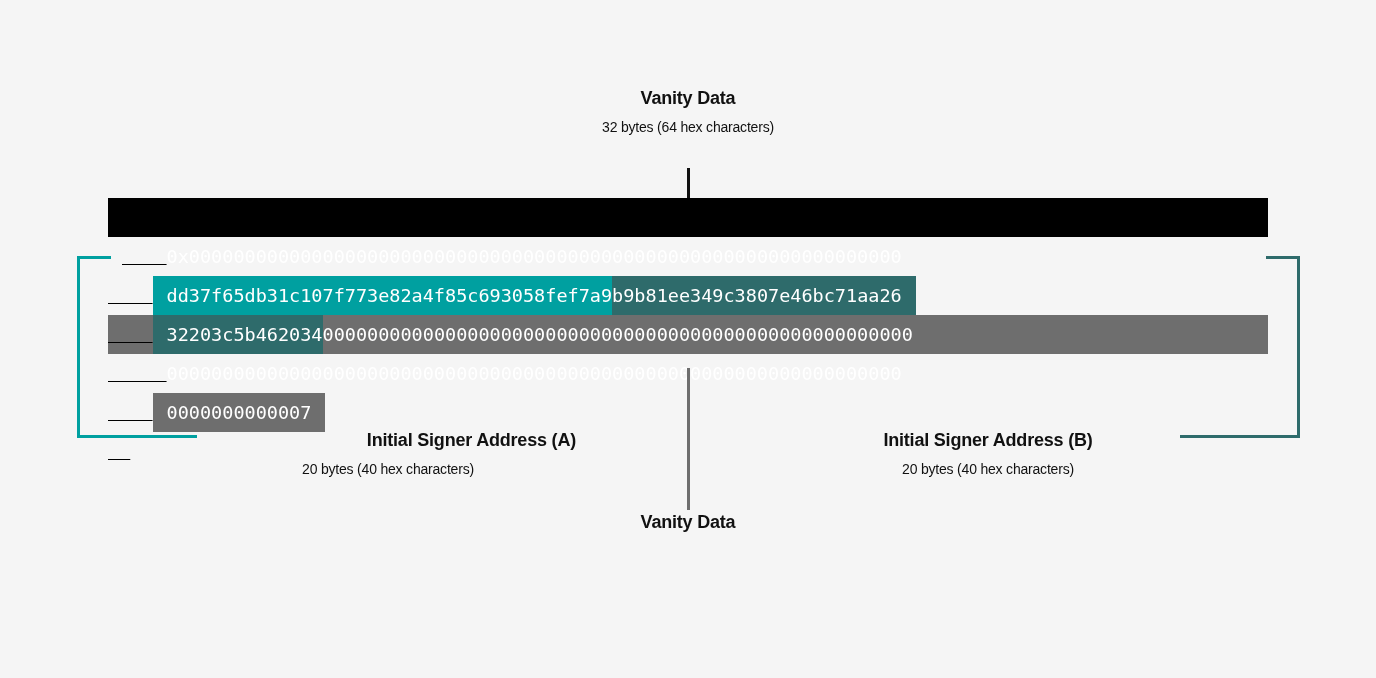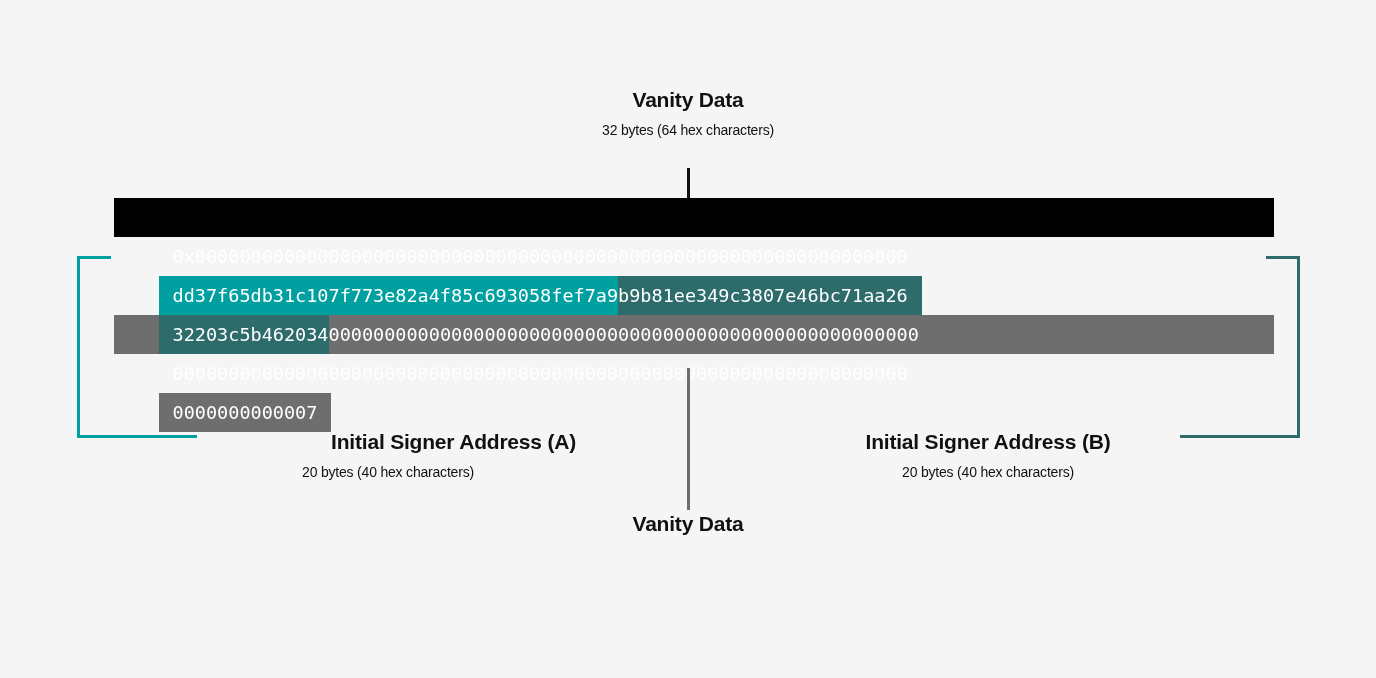--- a/index.html
+++ b/index.html
@@ -10,21 +10,21 @@
     width: 1376px;
     height: 678px;
     background: #f5f5f5;
     font-family: "Liberation Sans", sans-serif;
     overflow: hidden;
     position: relative;
   }
 
   
   .title {
-    font-size: 21px;
+    font-size: 18px;
     font-weight: bold;
     color: #111111;
     letter-spacing: -0.2px;
     white-space: nowrap;
   }
   .subtitle {
     font-size: 14px;
     font-weight: normal;
     color: #111111;
     letter-spacing: -0.2px;
@@ -48,23 +48,24 @@
     left: 687px;
     top: 168px;
     width: 3px;
     height: 30px;
     background: #111111;
   }
 
   
   #hex-block {
     position: absolute;
-    left: 114px;
+    left: 108px;
     top: 198px;
     width: 1160px;
+    text-decoration: underline;
   }
   .hex-row {
     font-family: "DejaVu Sans Mono", monospace;
     font-size: 18.5px;
     line-height: 39px;
     height: 39px;
     white-space: pre;
     color: #ffffff;
     letter-spacing: 0px;
   }

